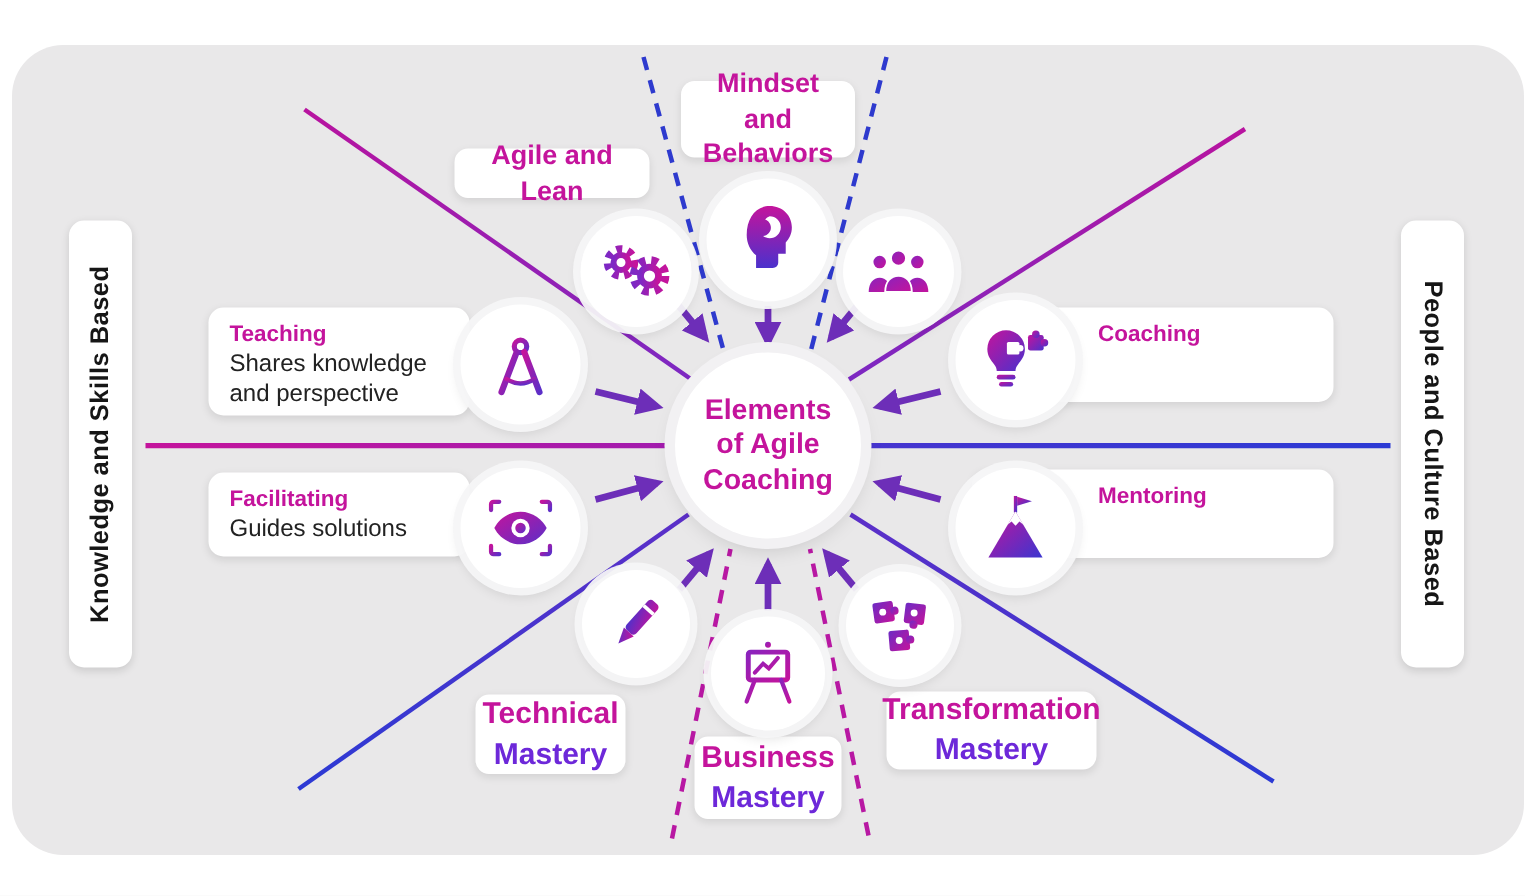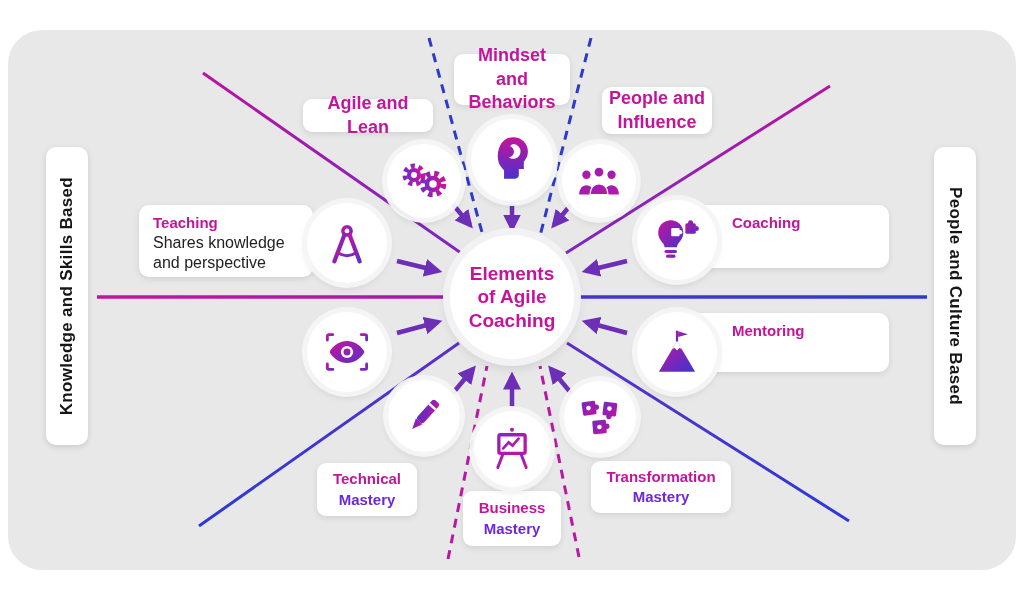--- a/index.html
+++ b/index.html
@@ -37,21 +37,21 @@
   .card .title{font-size:15px;font-weight:bold;color:#c4149c;margin-bottom:2px;}
   .card .sub{font-size:16px;color:#222;line-height:1.25;}
   .card-teaching{left:139px;top:205px;width:174px;height:72px;}
   .card-coaching{left:648px;top:205px;width:241px;height:63px;padding-left:84px;}
   .card-facilitating{left:139px;top:315px;width:174px;height:56px;}
   .card-mentoring{left:648px;top:313px;width:241px;height:59px;padding-left:84px;}
 
   
   .mbox{position:absolute;background:#fff;border-radius:9px;box-shadow:0 2px 6px rgba(0,0,0,.10);
         display:flex;flex-direction:column;align-items:center;justify-content:center;text-align:center;
-        font-size:15px;line-height:1.35;}
+        font-size:20px;line-height:1.35;}
   .mbox .mt{color:#c4149c;font-weight:bold;}
   .mbox .ms{color:#6d28d9;font-weight:bold;}
   .mbox-technical{left:317px;top:463px;width:100px;height:53px;}
   .mbox-business{left:463px;top:491px;width:98px;height:55px;}
   .mbox-transformation{left:591px;top:461px;width:140px;height:52px;}
 
   
   .icn{position:absolute;background:#fff;border-radius:50%;
         box-shadow:0 0 0 5px rgba(246,245,247,.95),0 4px 9px rgba(0,0,0,.16);
         display:flex;align-items:center;justify-content:center;}
@@ -135,28 +135,31 @@
   </div>
 
   <div class="center-circle">
     <div>Elements</div>
     <div>of Agile</div>
     <div>Coaching</div>
   </div>
 
   <div class="badge badge-agile">Agile and Lean</div>
   <div class="badge badge-mindset">Mindset and Behaviors</div>
-  <div class="badge badge-people">People and Influence</div>
 
   <div class="card card-teaching">
     <div class="title">Teaching</div>
     <div class="sub">Shares knowledge and perspective</div>
   </div>
   <div class="card card-coaching">
     <div class="title">Coaching</div>
+  </div>
+  <div class="card card-facilitating">
+    <div class="title">Facilitating</div>
+    <div class="sub">Guides solutions</div>
   </div>
   <div class="card card-mentoring">
     <div class="title">Mentoring</div>
   </div>
 
   <div class="mbox mbox-technical">
     <span class="mt">Technical</span>
     <span class="ms">Mastery</span>
   </div>
   <div class="mbox mbox-business">

